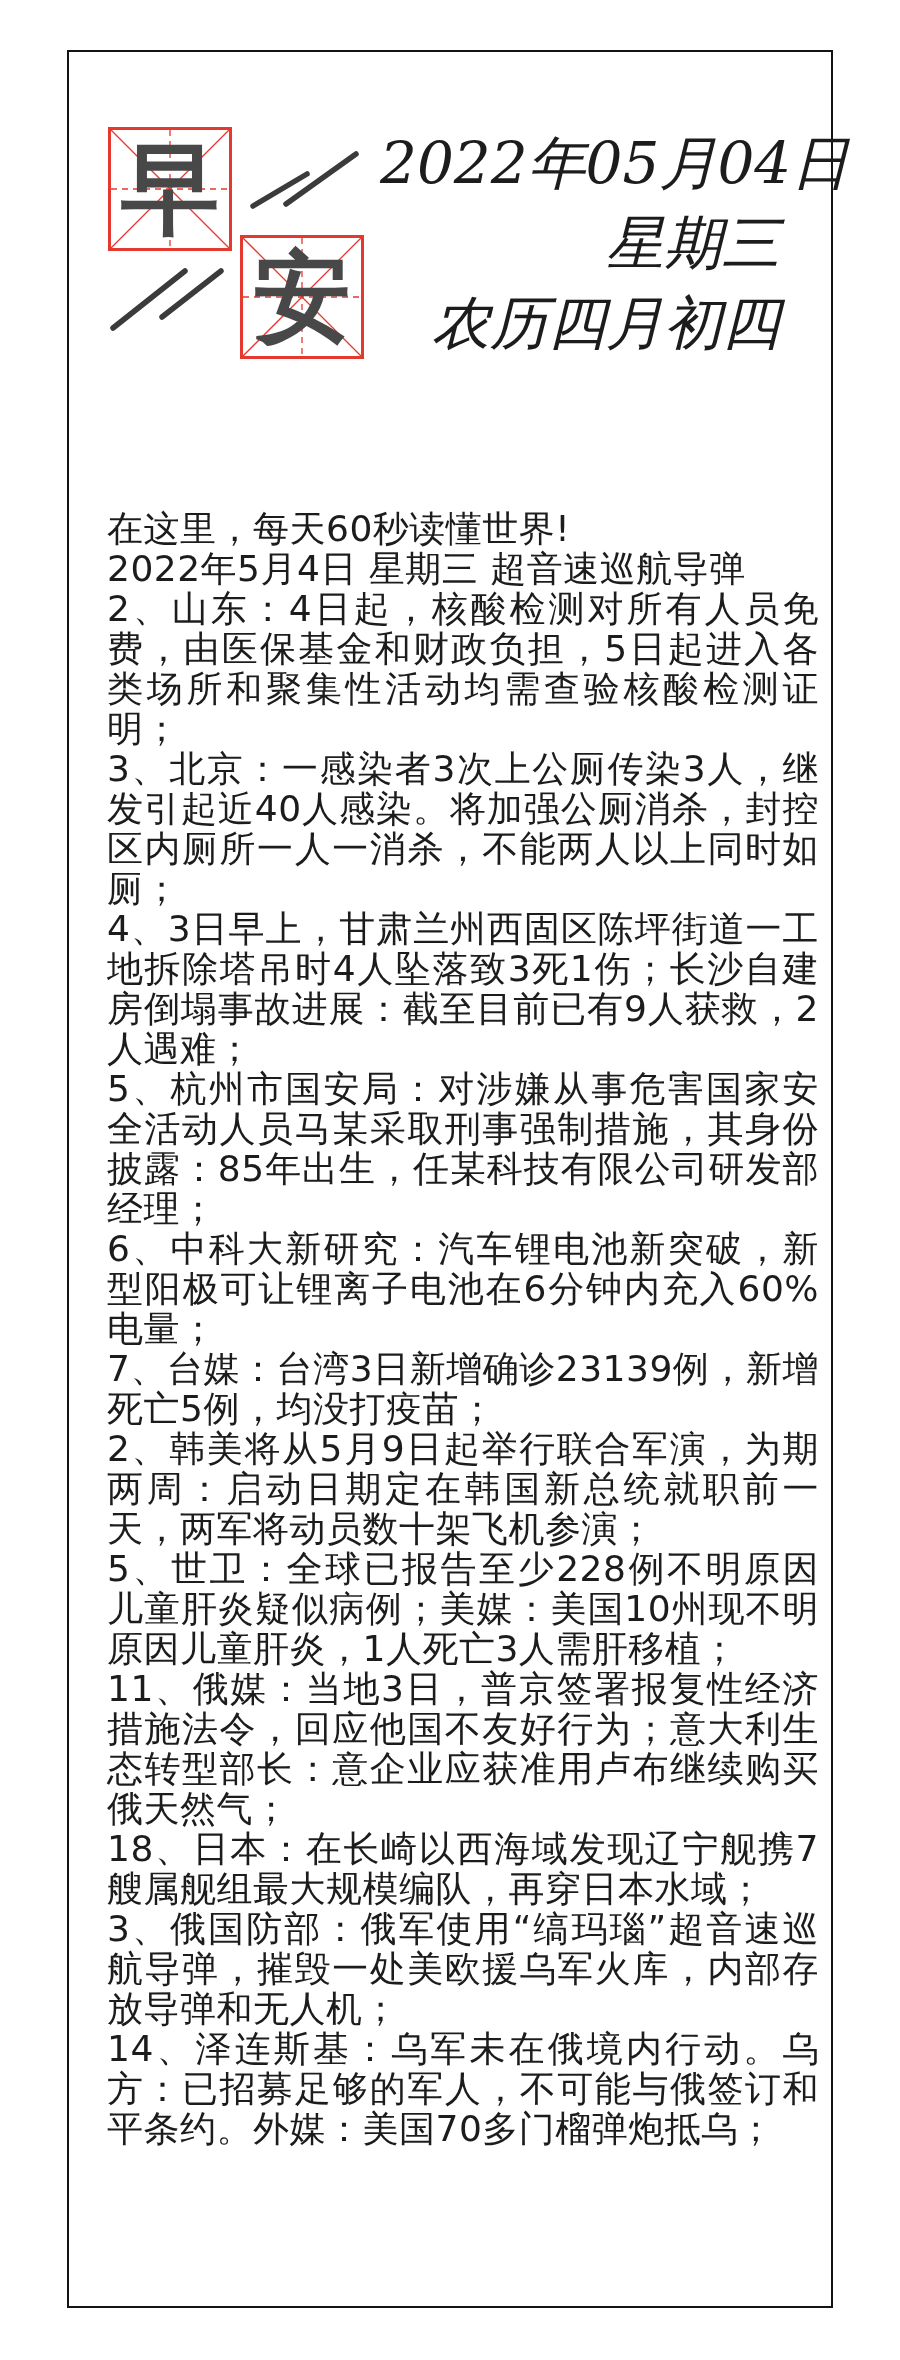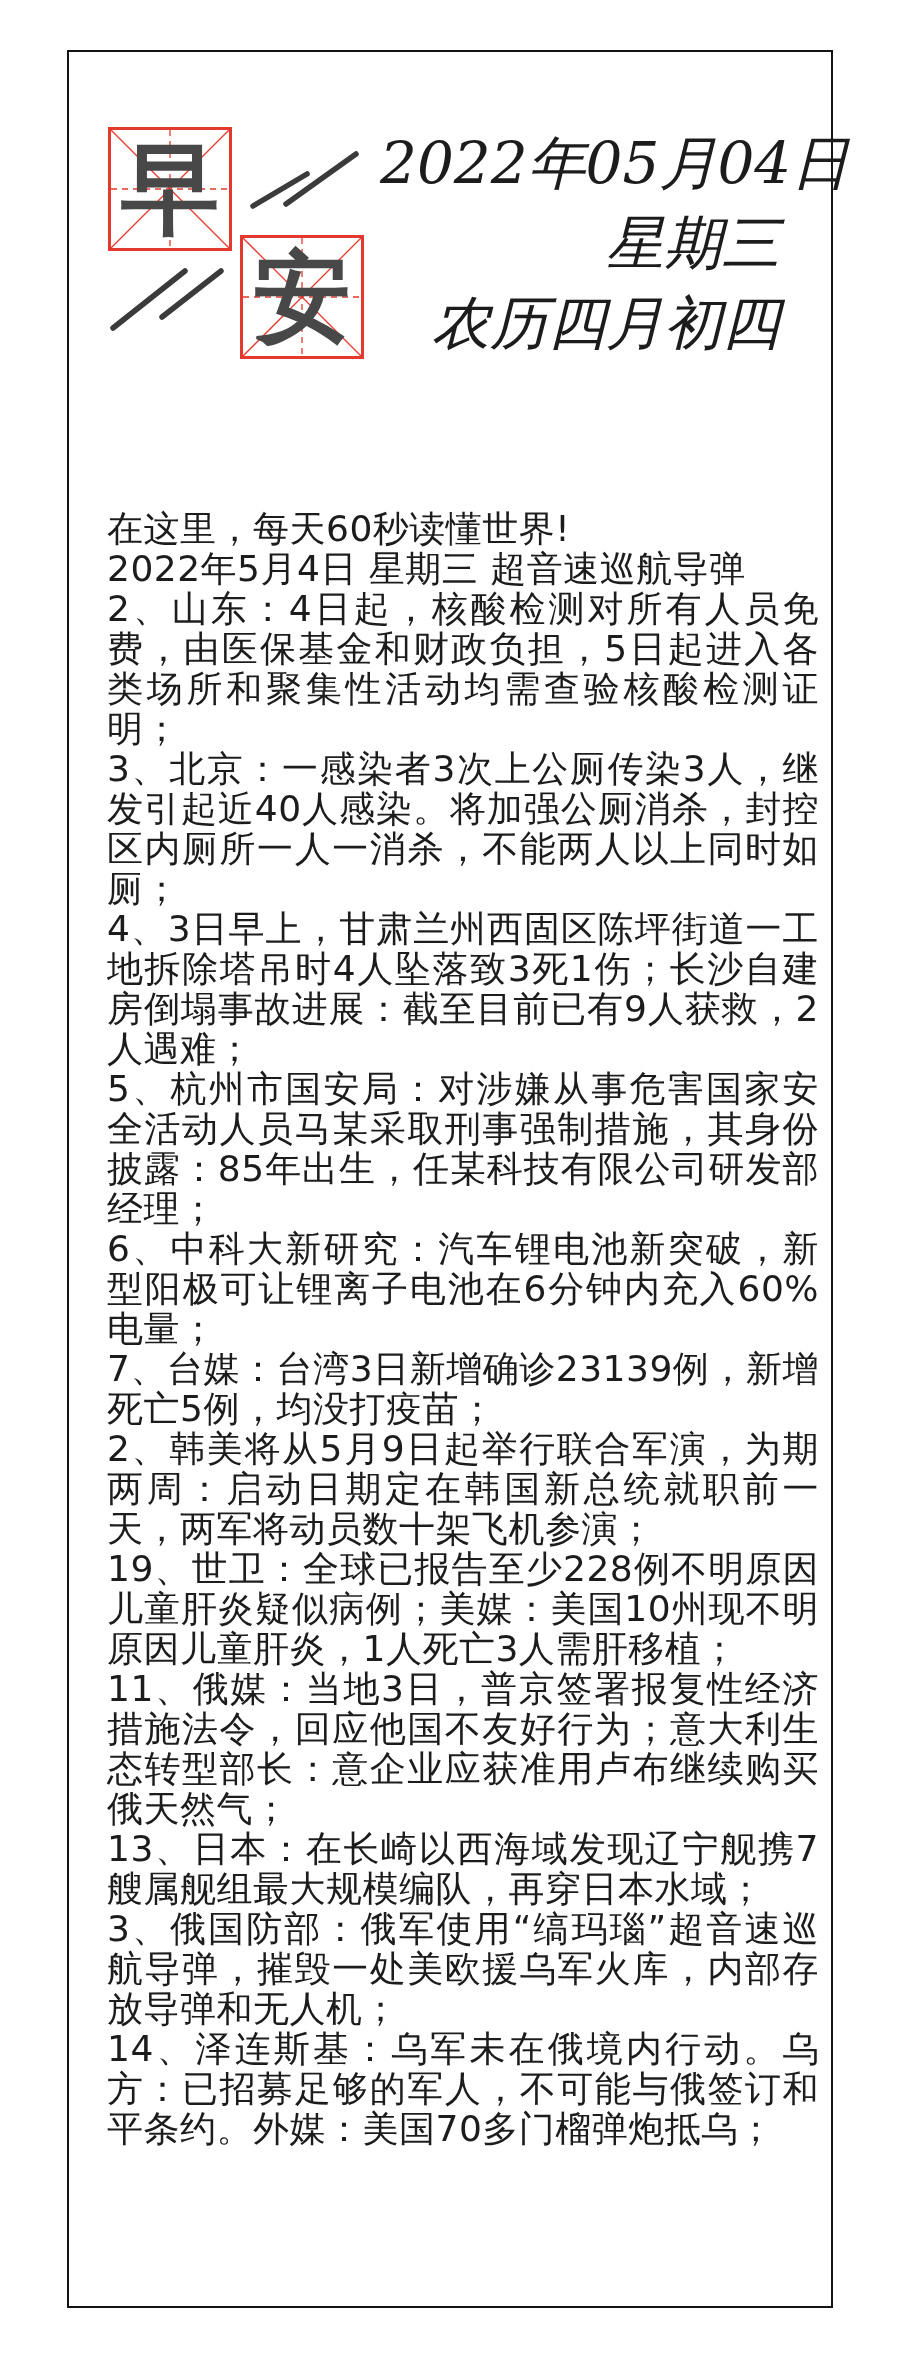--- a/index.html
+++ b/index.html
@@ -101,21 +101,21 @@
   <div class="body-text">
     <p>在这里，每天60秒读懂世界!</p>
     <p>2022年5月4日 星期三 超音速巡航导弹</p>
     <p>2、山东：4日起，核酸检测对所有人员免费，由医保基金和财政负担，5日起进入各类场所和聚集性活动均需查验核酸检测证明；</p>
     <p>3、北京：一感染者3次上公厕传染3人，继发引起近40人感染。将加强公厕消杀，封控区内厕所一人一消杀，不能两人以上同时如厕；</p>
     <p>4、3日早上，甘肃兰州西固区陈坪街道一工地拆除塔吊时4人坠落致3死1伤；长沙自建房倒塌事故进展：截至目前已有9人获救，2人遇难；</p>
     <p>5、杭州市国安局：对涉嫌从事危害国家安全活动人员马某采取刑事强制措施，其身份披露：85年出生，任某科技有限公司研发部经理；</p>
     <p>6、中科大新研究：汽车锂电池新突破，新型阳极可让锂离子电池在6分钟内充入60%电量；</p>
     <p>7、台媒：台湾3日新增确诊23139例，新增死亡5例，均没打疫苗；</p>
     <p>2、韩美将从5月9日起举行联合军演，为期两周：启动日期定在韩国新总统就职前一天，两军将动员数十架飞机参演；</p>
-    <p>19、世卫：全球已报告至少228例不明原因儿童肝炎疑似病例；美媒：美国10州现不明原因儿童肝炎，1人死亡3人需肝移植；</p>
+    <p>5、世卫：全球已报告至少228例不明原因儿童肝炎疑似病例；美媒：美国10州现不明原因儿童肝炎，1人死亡3人需肝移植；</p>
     <p>11、俄媒：当地3日，普京签署报复性经济措施法令，回应他国不友好行为；意大利生态转型部长：意企业应获准用卢布继续购买俄天然气；</p>
-    <p>13、日本：在长崎以西海域发现辽宁舰携7艘属舰组最大规模编队，再穿日本水域；</p>
+    <p>18、日本：在长崎以西海域发现辽宁舰携7艘属舰组最大规模编队，再穿日本水域；</p>
     <p>3、俄国防部：俄军使用“缟玛瑙”超音速巡航导弹，摧毁一处美欧援乌军火库，内部存放导弹和无人机；</p>
     <p>14、泽连斯基：乌军未在俄境内行动。乌方：已招募足够的军人，不可能与俄签订和平条约。外媒：美国70多门榴弹炮抵乌；</p>
 
   </div>
 
 </div>
 
 </body></html>

